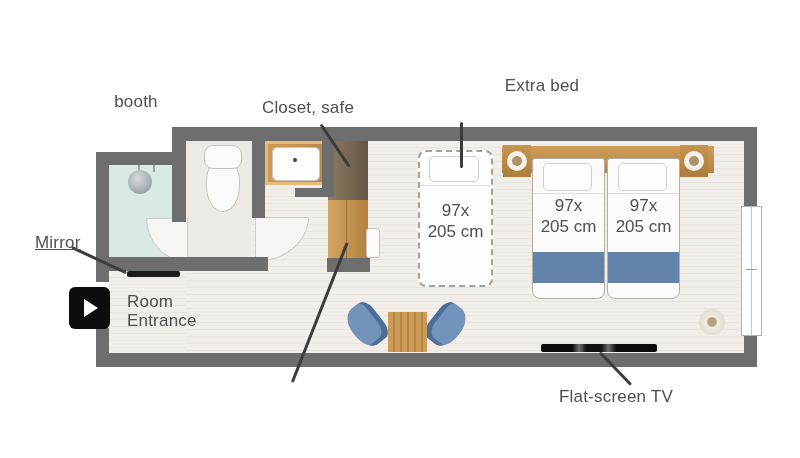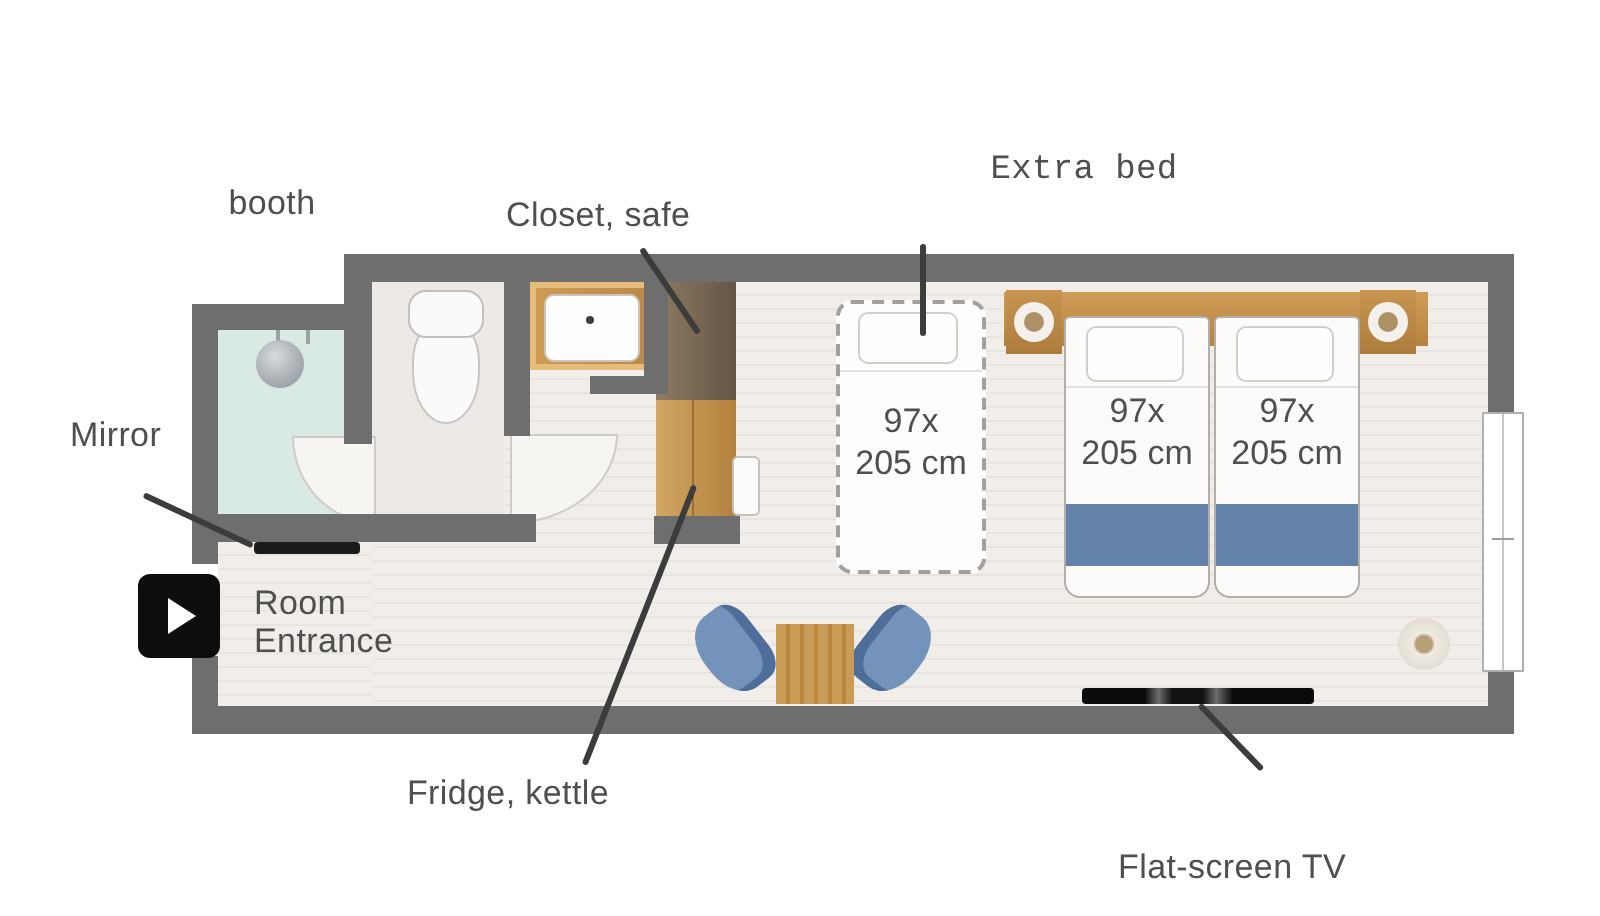--- a/index.html
+++ b/index.html
@@ -85,26 +85,26 @@
     background:linear-gradient(90deg,#0b0b0b 0%,#0b0b0b 27%,#6d6d6d 33%,#111 39%,#111 52%,#6d6d6d 58%,#0b0b0b 65%,#0b0b0b 100%);}
   .floor-lamp{left:699px;top:309px;width:26px;height:26px;border-radius:50%;
     background:radial-gradient(circle,#b49f79 0%,#b49f79 22%,#efebe3 30%,#e3ddd2 70%,#d4ccbe 100%);}
   .window{left:741px;top:206px;width:19px;height:128px;background:#ffffff;border:1px solid #b0b0b0;}
   .window-line{position:absolute;left:9px;top:0;width:1px;height:100%;background:#c7c7c7;}
   .window-tick{position:absolute;left:4px;top:62px;width:11px;height:1px;background:#9d9d9d;}
 
   
   .label{font-size:17px;line-height:19px;color:#4f4f4f;letter-spacing:0.2px;white-space:nowrap;}
   .lab-shower{left:84px;top:92px;width:104px;text-align:center;}
-  .lab-closet{left:253px;top:98px;width:110px;}
-  .lab-extra{left:412px;top:76px;width:260px;text-align:center;font-family:Liberation Mono, monospace;}
-  .lab-mirror{left:35px;top:208px;}
+  .lab-closet{left:253px;top:98px;width:110px;text-align:center;}
+  .lab-extra{left:412px;top:76px;width:260px;text-align:center;}
+  .lab-mirror{left:35px;top:233px;text-decoration:underline;}
   .lab-entrance{left:127px;top:292px;}
   .lab-fridge{left:194px;top:387px;width:120px;text-align:center;}
-  .lab-tv{left:546px;top:387px;width:140px;text-align:center;margin-top:37px;}
+  .lab-tv{left:546px;top:387px;width:140px;text-align:center;}
 
   .pline{height:2.5px;background:#3c3c3c;transform-origin:left center;border-radius:2px;}
   .pl-closet{left:321px;top:123px;width:51px;transform:rotate(56deg);}
   .pl-extra{left:460px;top:122px;width:2.5px;height:46px;}
   .pl-mirror{left:72px;top:246px;width:60px;transform:rotate(25deg);}
   .pl-fridge{left:292px;top:381px;width:150px;transform:rotate(-68.5deg);}
   .pl-tv{left:600px;top:351px;width:45px;transform:rotate(46deg);}
 
   
   .play-btn{left:69px;top:287px;width:41px;height:42px;background:#0d0d0d;border-radius:6px;cursor:pointer;}
@@ -212,20 +212,19 @@
   </div>
   <div class="abs label lab-closet">Closet, safe</div>
   <div class="abs label lab-extra">
     <div>Extra bed</div>
   </div>
   <div class="abs label lab-mirror">Mirror</div>
   <div class="abs label lab-entrance">
     <div>Room</div>
     <div>Entrance</div>
   </div>
-  <div class="abs label lab-fridge">Fridge, kettle</div>
   <div class="abs label lab-tv">Flat-screen TV</div>
 
   <div class="abs play-btn">
     <span class="play-tri"></span>
   </div>
 
 </div>
 
 </body></html>

